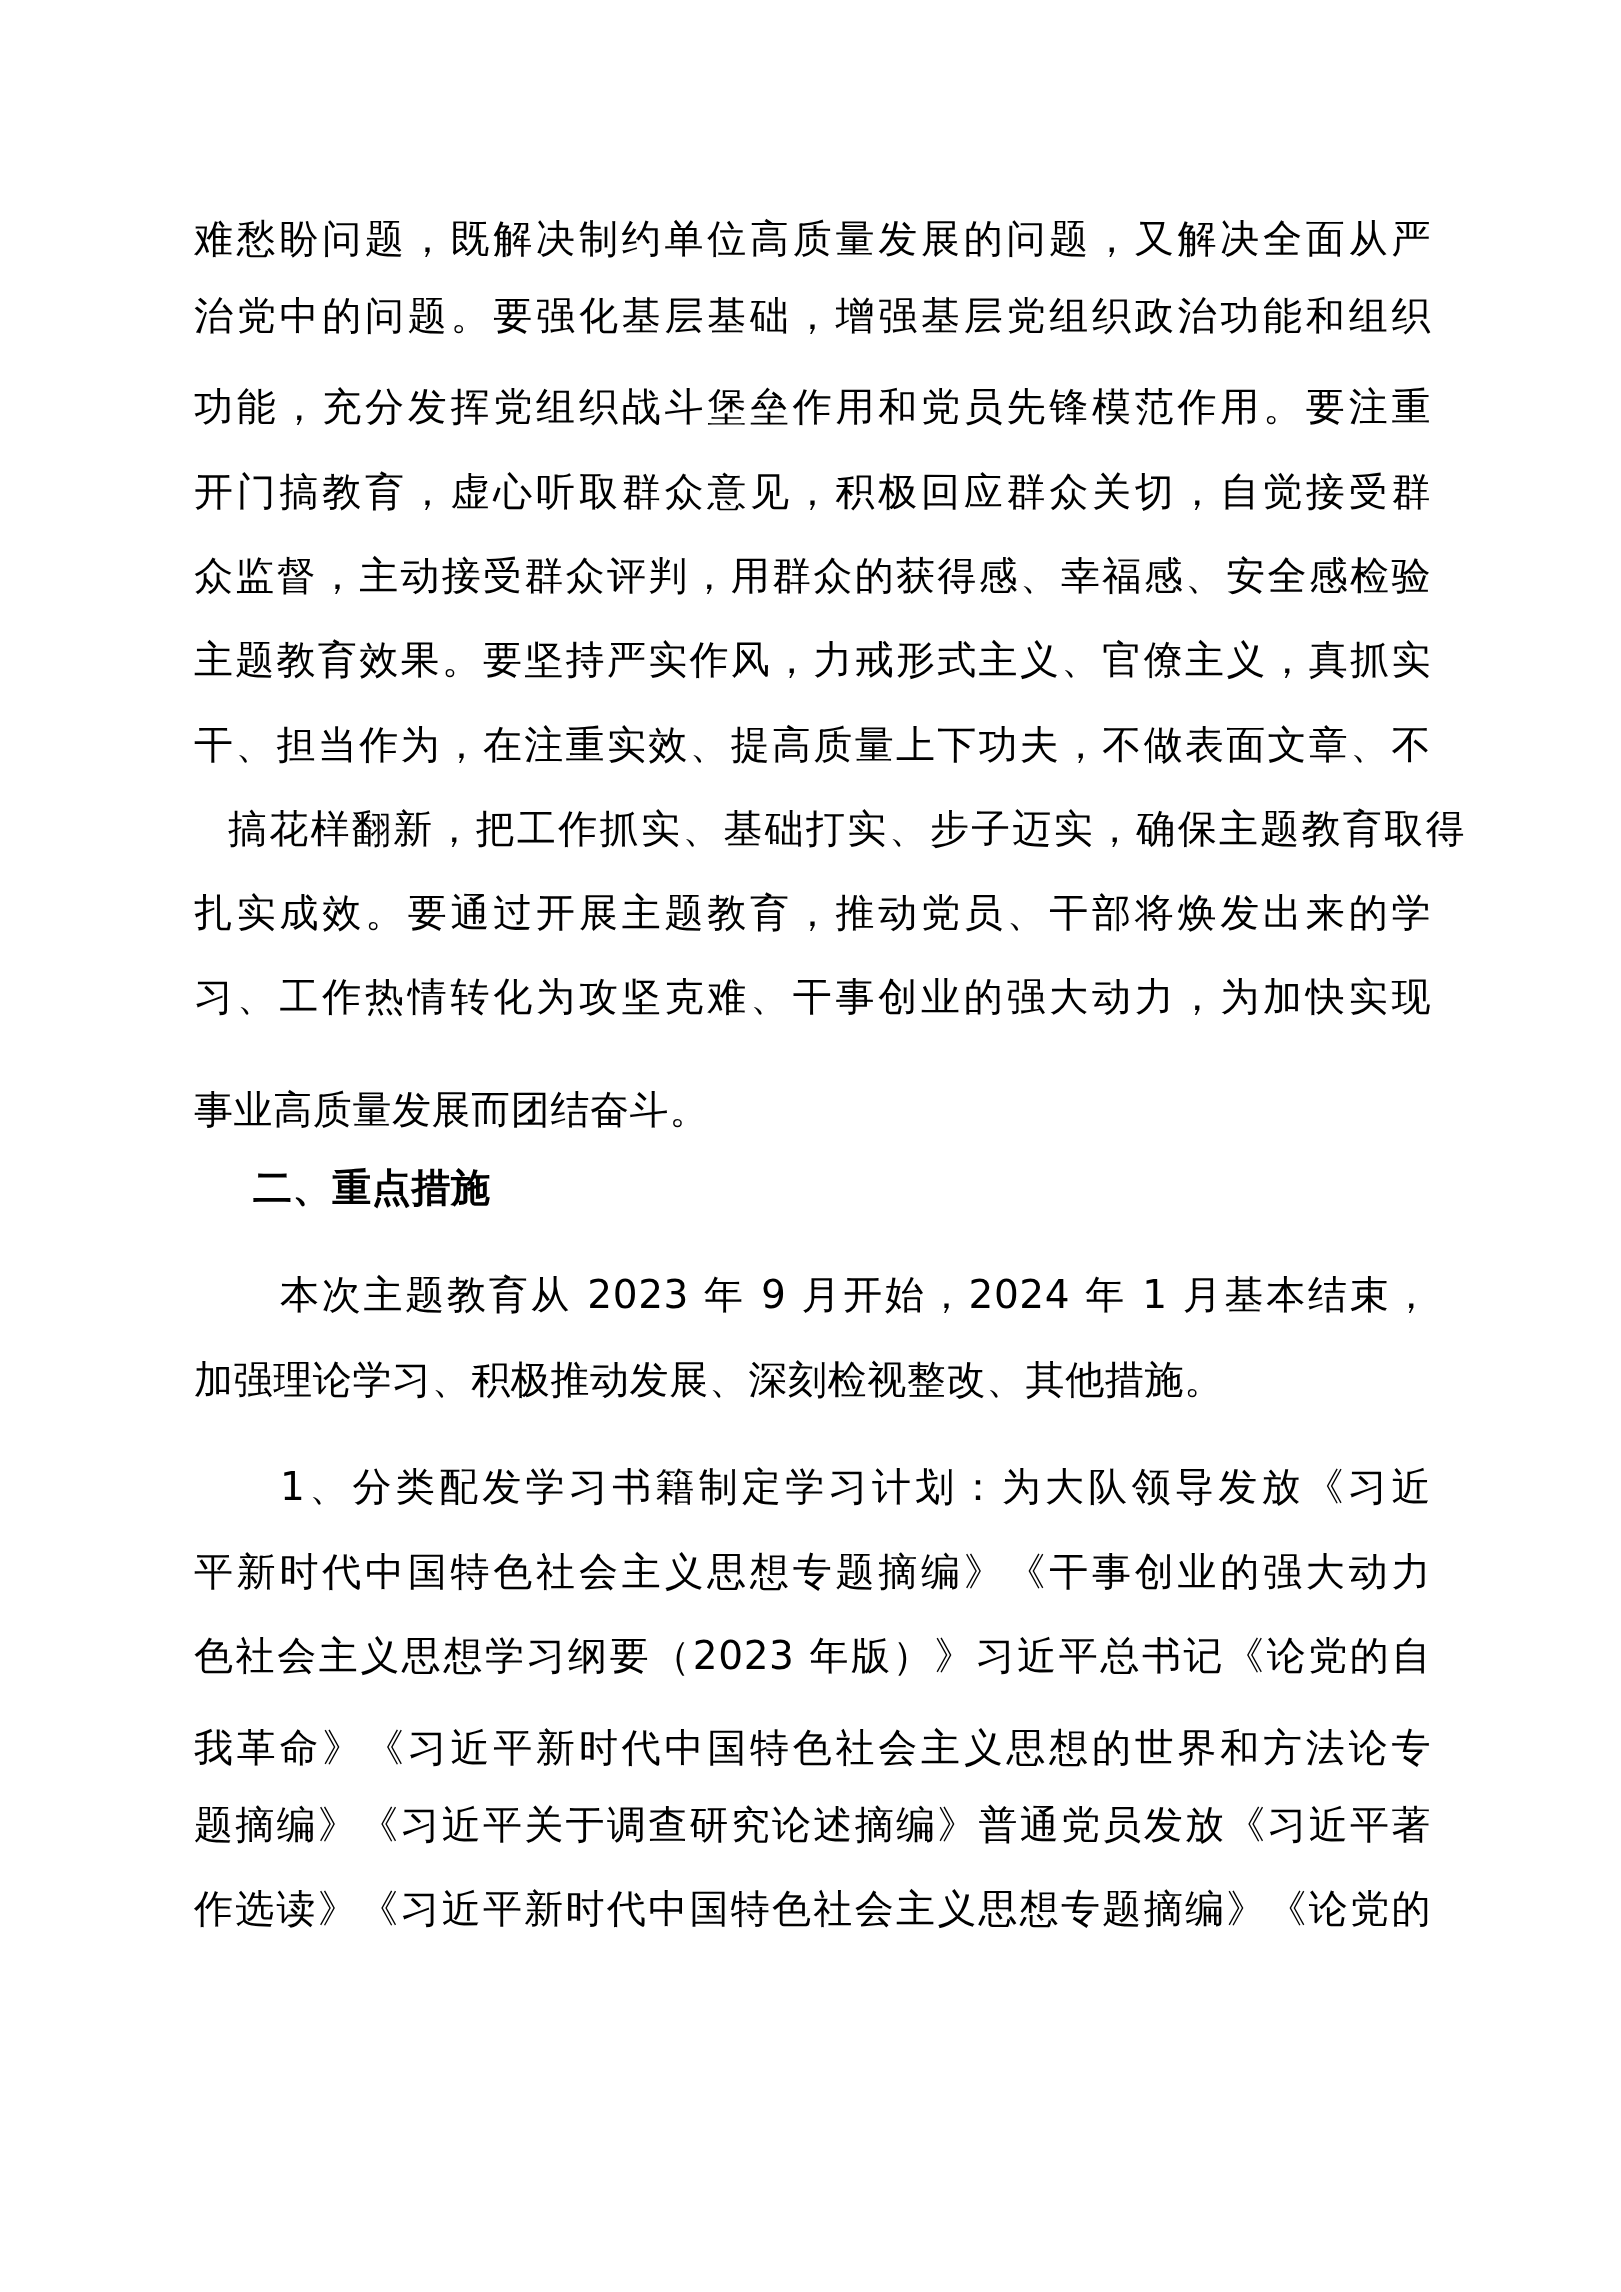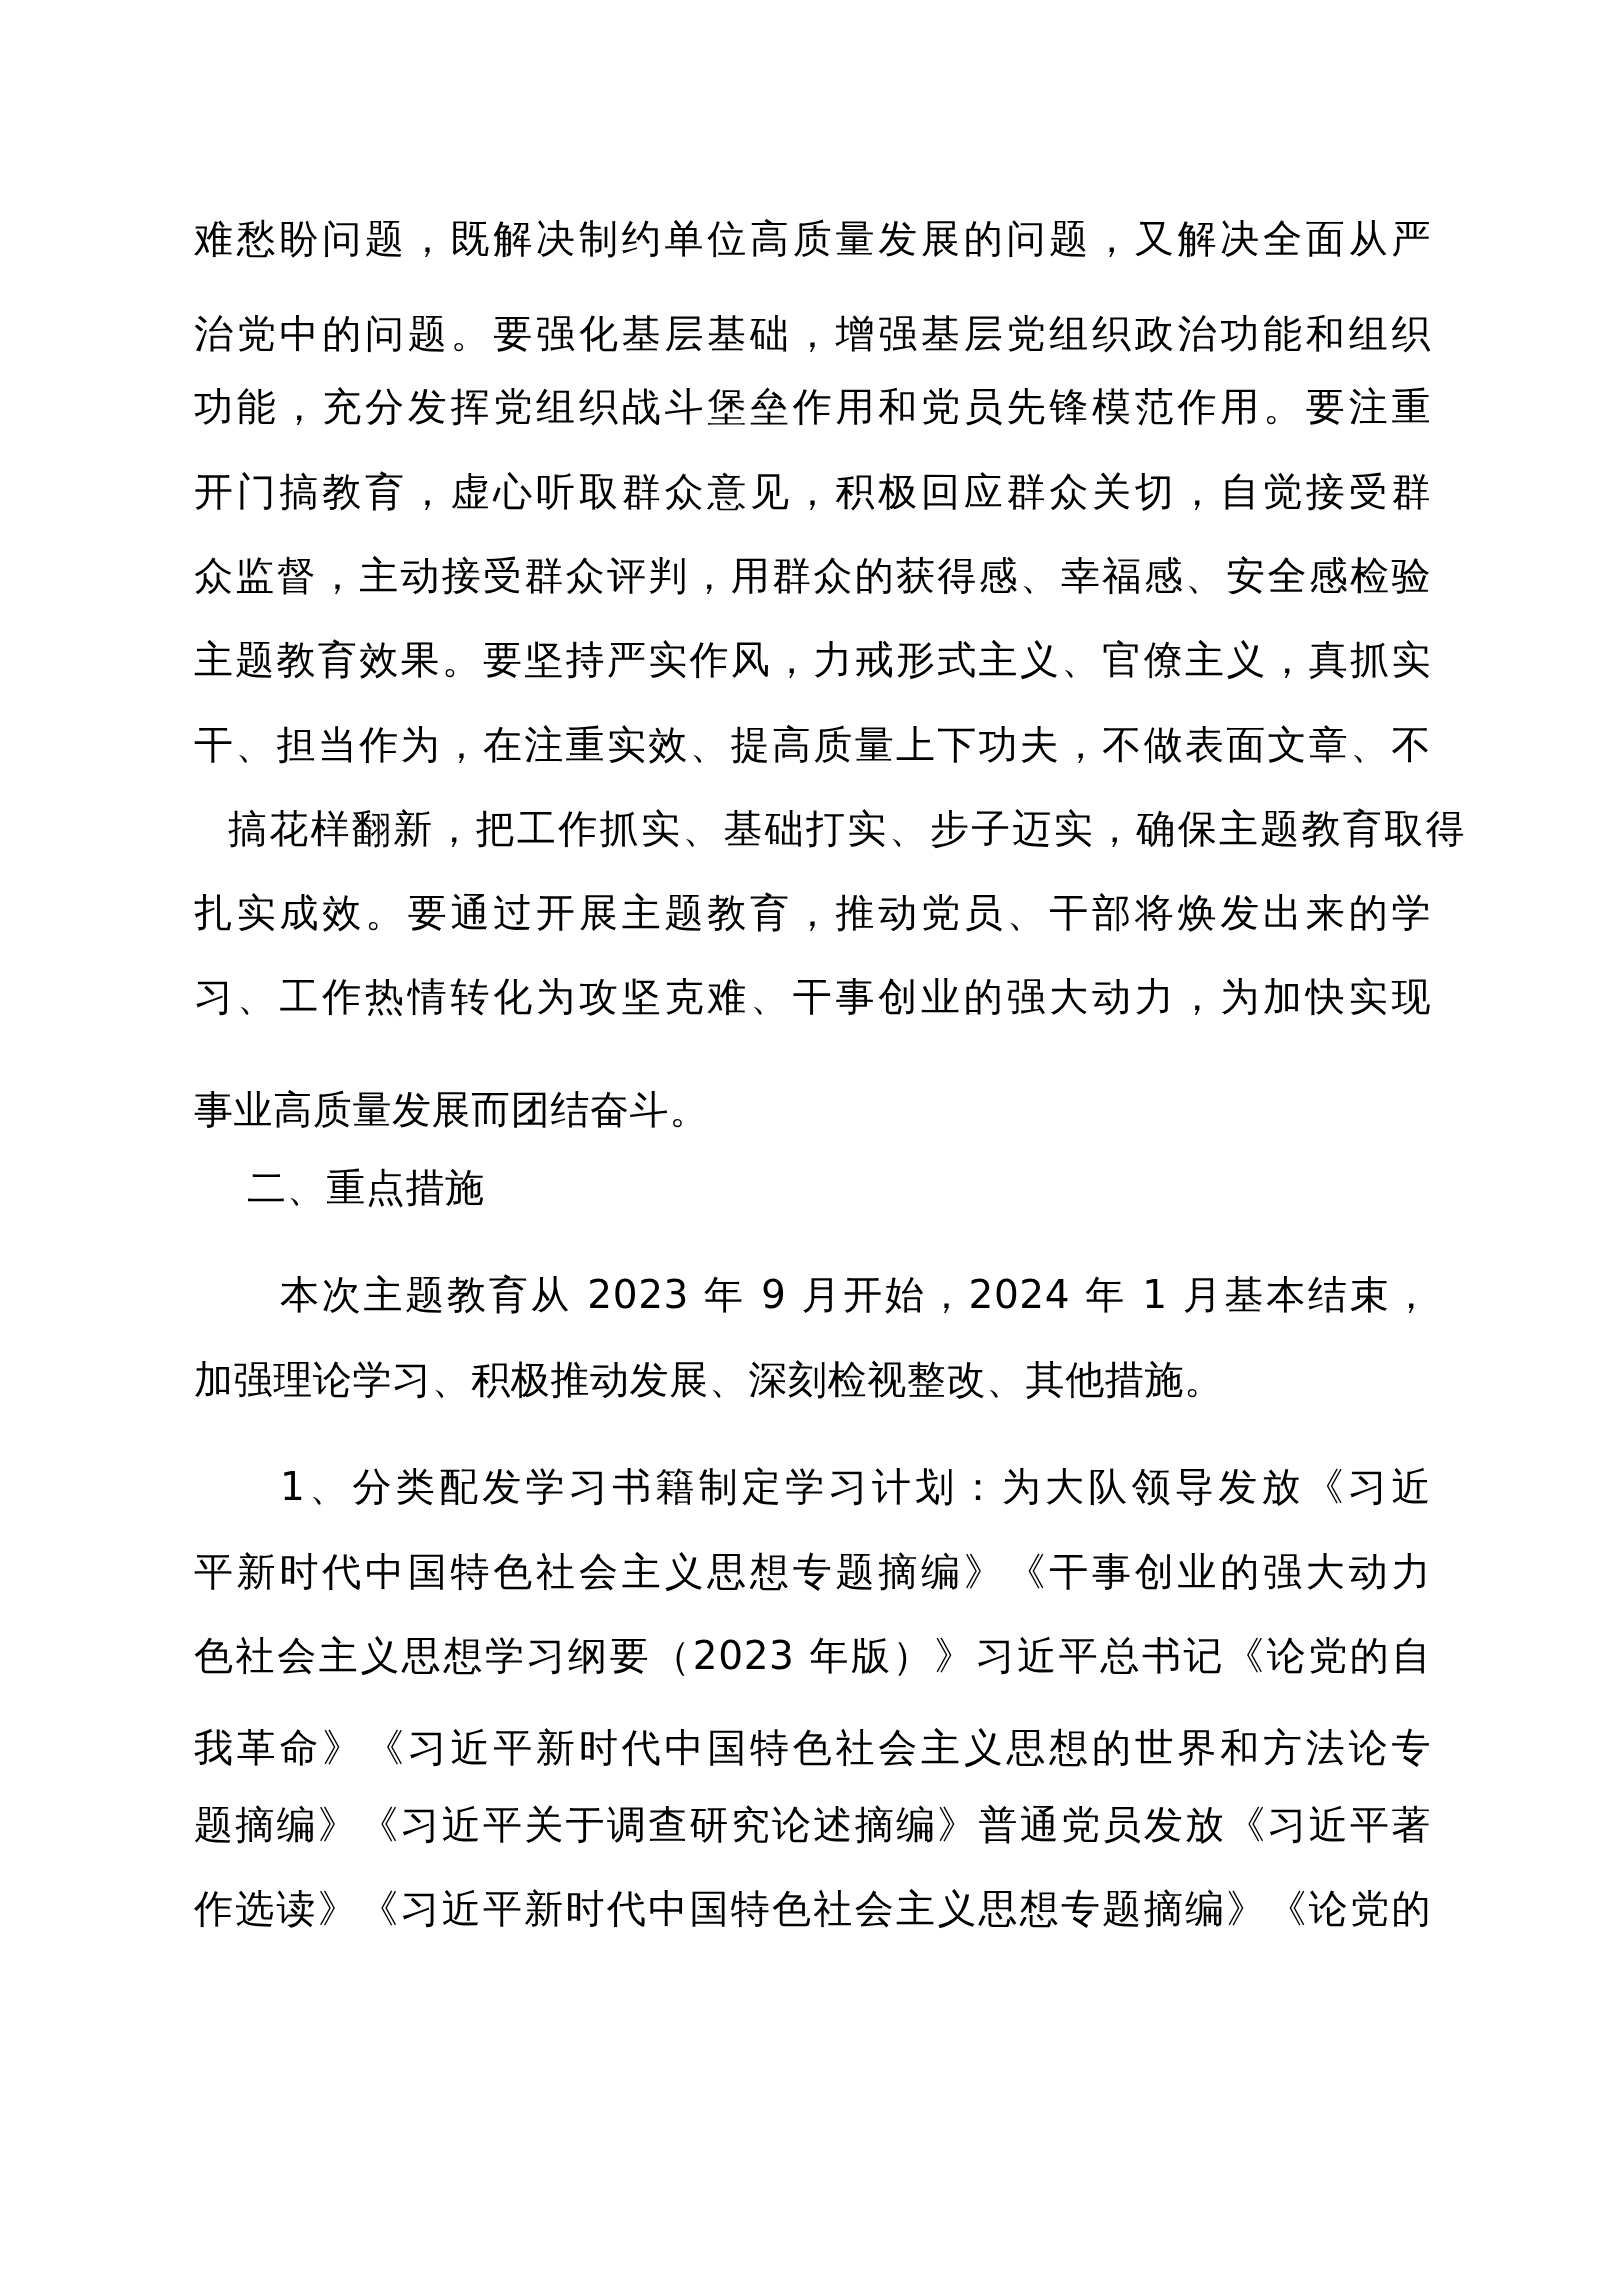--- a/index.html
+++ b/index.html
@@ -32,36 +32,37 @@
       line-height: 59px;
       height: 59px;
       white-space: nowrap;
       letter-spacing: 0.6px;
     }
     .line.justify {
       text-align: justify;
       text-align-last: justify;
     }
     .line.heading {
-      left: 247px;
+      left: 253px;
       width: auto;
+      font-weight: bold;
     }
     .line.indent2 {
       left: 280px;
       width: 1151px;
     }
   </style>
 </head>
 <body>
 
 <div class="page">
 
   <div>
     <div class="line justify" style="top:209px;">难愁盼问题，既解决制约单位高质量发展的问题，又解决全面从严</div>
-    <div class="line justify" style="top:304px;">治党中的问题。要强化基层基础，增强基层党组织政治功能和组织</div>
+    <div class="line justify" style="top:286px;">治党中的问题。要强化基层基础，增强基层党组织政治功能和组织</div>
     <div class="line justify" style="top:377px;">功能，充分发挥党组织战斗堡垒作用和党员先锋模范作用。要注重</div>
     <div class="line justify" style="top:462px;">开门搞教育，虚心听取群众意见，积极回应群众关切，自觉接受群</div>
     <div class="line justify" style="top:546px;">众监督，主动接受群众评判，用群众的获得感、幸福感、安全感检验</div>
     <div class="line justify" style="top:630px;">主题教育效果。要坚持严实作风，力戒形式主义、官僚主义，真抓实</div>
     <div class="line justify" style="top:715px;">干、担当作为，在注重实效、提高质量上下功夫，不做表面文章、不</div>
     <div class="line justify" style="top:799px;margin-left:34px;">搞花样翻新，把工作抓实、基础打实、步子迈实，确保主题教育取得</div>
     <div class="line justify" style="top:883px;">扎实成效。要通过开展主题教育，推动党员、干部将焕发出来的学</div>
     <div class="line justify" style="top:967px;">习、工作热情转化为攻坚克难、干事创业的强大动力，为加快实现</div>
     <div class="line" style="top:1052px;margin-top:28px;">事业高质量发展而团结奋斗。</div>
   </div>

